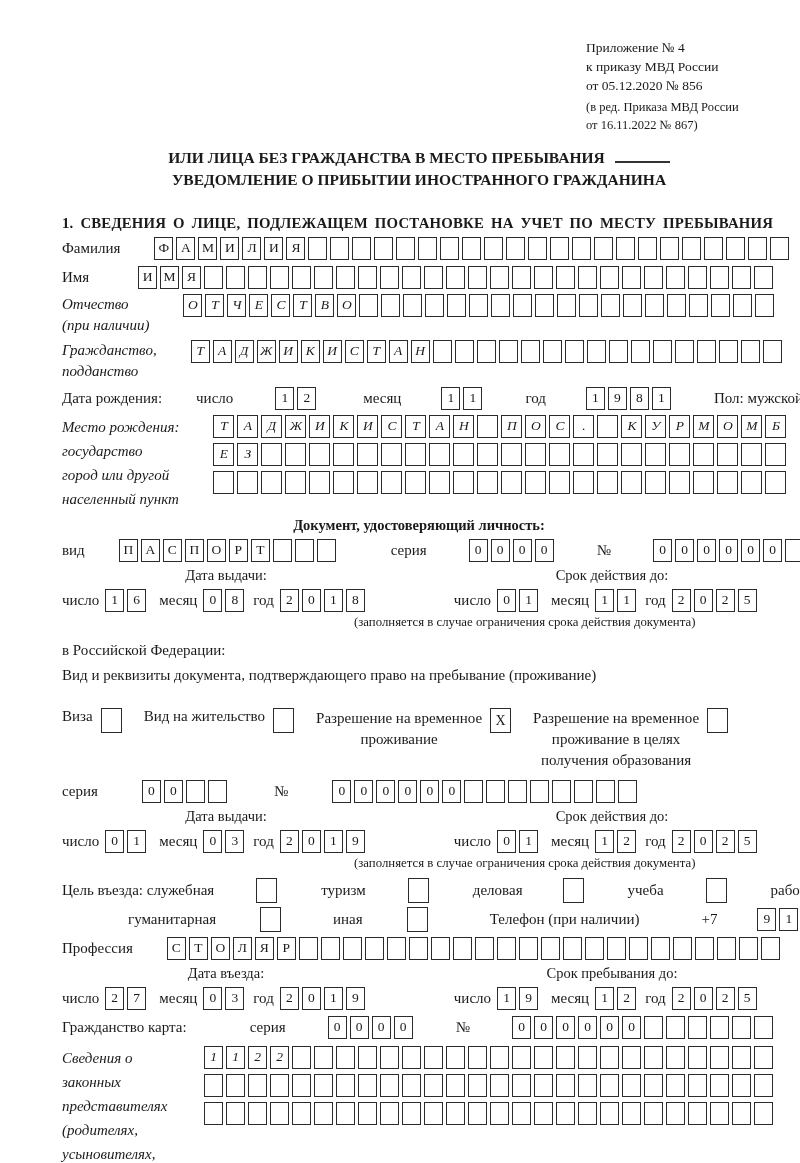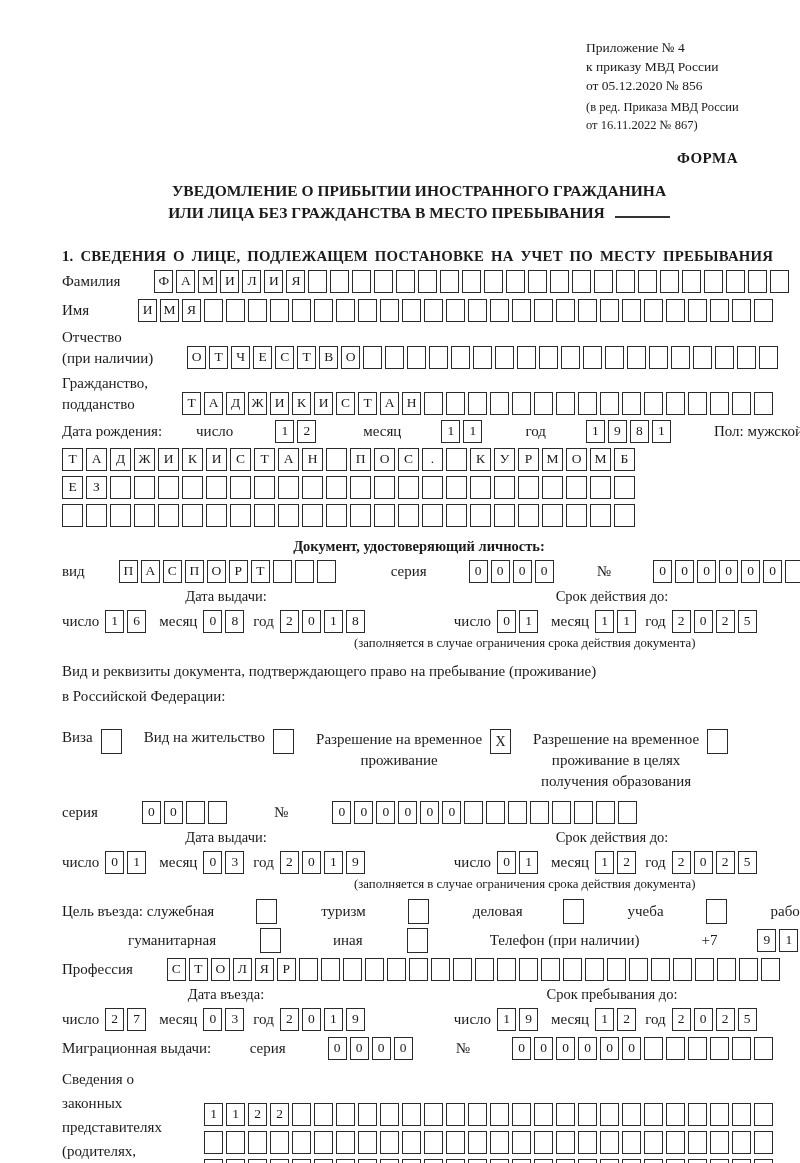--- a/index.html
+++ b/index.html
@@ -22,21 +22,21 @@
   
   .title { text-align:center; font-weight:bold; font-size:15.5px;
     line-height:22px; margin-top:13px; }
   .blank-line { display:inline-block; width:55px; border-bottom:2px solid #333;
     height:12px; margin-left:10px; }
   .section-heading { margin-top:24px; font-weight:bold; font-size:14.8px;
     word-spacing:3px; letter-spacing:.2px; white-space:nowrap; }
 
   
   .frow { display:flex; align-items:center; margin-top:4px; min-height:25px;gap:34px; }
-  .frow-top { align-items:flex-end; }
+  .frow-top { align-items:flex-start;font-style:italic; }
   .lbl { font-size:15px; white-space:nowrap; }
   .boxes { display:inline-flex; flex-wrap:nowrap; }
   .cell { display:inline-block; width:19px; height:23px; border:1.6px solid #2b2b2b;
     margin-right:3px; text-align:center; font-size:13.5px; line-height:20px;
     background:#fff; flex:0 0 auto; }
   .boxes-wide .cell { width:21px; }
   .checkbox { display:inline-flex; width:21px; height:25px; border:1.6px solid #2b2b2b;
     align-items:center; justify-content:center; font-size:14px; flex:0 0 auto; background:#fff; }
 
   
@@ -85,27 +85,26 @@
           <div class="stack-line">Приложение № 4</div>
           <div class="stack-line">к приказу МВД России</div>
           <div class="stack-line">от 05.12.2020 № 856</div>
         </div>
       <div class="stack-lbl hdr-edition">
           <div class="stack-line">(в ред. Приказа МВД России</div>
           <div class="stack-line">от 16.11.2022 № 867)</div>
         </div>
     </div>
   </div>
-  <div class="form-label">ФОРМА</div>
 
   <div class="title">
-    <div>УВЕДОМЛЕНИЕ О ПРИБЫТИИ ИНОСТРАННОГО ГРАЖДАНИНА</div>
     <div>
       <span>ИЛИ ЛИЦА БЕЗ ГРАЖДАНСТВА В МЕСТО ПРЕБЫВАНИЯ</span><span class="blank-line"></span>
     </div>
+    <div>УВЕДОМЛЕНИЕ О ПРИБЫТИИ ИНОСТРАННОГО ГРАЖДАНИНА</div>
   </div>
 
   <div class="section-heading">1. СВЕДЕНИЯ О ЛИЦЕ, ПОДЛЕЖАЩЕМ ПОСТАНОВКЕ НА УЧЕТ ПО МЕСТУ ПРЕБЫВАНИЯ</div>
 
   <div class="frow">
     <span class="lbl w-name">Фамилия</span>
     <span class="boxes">
         <span class="cell">Ф</span>
         <span class="cell">А</span>
         <span class="cell">М</span>
@@ -264,20 +263,26 @@
         <span class="cell">8</span>
         <span class="cell">1</span>
       </span>
     <span class="lbl ml6 mr6">Пол: мужской</span>
     <span class="checkbox">X</span>
     <span class="lbl ml14 mr10">женский</span>
     <span class="checkbox"></span>
   </div>
 
   <div class="frow frow-top">
+    <div class="lbl w-birthlbl stack-lbl">
+        <div class="stack-line">Место рождения:</div>
+        <div class="stack-line">государство</div>
+        <div class="stack-line">город или другой</div>
+        <div class="stack-line">населенный пункт</div>
+      </div>
     <div class="grid-rows">
       <span class="boxes boxes-wide">
           <span class="cell">Т</span>
           <span class="cell">А</span>
           <span class="cell">Д</span>
           <span class="cell">Ж</span>
           <span class="cell">И</span>
           <span class="cell">К</span>
           <span class="cell">И</span>
           <span class="cell">С</span>
@@ -434,22 +439,22 @@
           <span class="cell">2</span>
           <span class="cell">0</span>
           <span class="cell">2</span>
           <span class="cell">5</span>
         </span>
     </div>
   </div>
   <div class="note-right">(заполняется в случае ограничения срока действия документа)</div>
 
   <div class="para">
+    <div>в Российской Федерации:</div>
     <div>Вид и реквизиты документа, подтверждающего право на пребывание (проживание)</div>
-    <div>в Российской Федерации:</div>
   </div>
 
   <div class="permit-row">
     <div class="permit-item">
       <span class="lbl">Виза</span>
       <span class="checkbox"></span>
     </div>
     <div class="permit-item ml22">
       <span class="lbl">Вид на жительство</span>
       <span class="checkbox ml14"></span>
@@ -657,21 +662,21 @@
       <span class="boxes">
           <span class="cell">2</span>
           <span class="cell">0</span>
           <span class="cell">2</span>
           <span class="cell">5</span>
         </span>
     </div>
   </div>
 
   <div class="frow">
-    <span class="lbl w-mig">Миграционная выдачи:</span>
+    <span class="lbl w-mig">Гражданство карта:</span>
     <span class="lbl mr8">серия</span>
     <span class="boxes">
         <span class="cell">0</span>
         <span class="cell">0</span>
         <span class="cell">0</span>
         <span class="cell">0</span>
       </span>
     <span class="lbl ml6 mr8">№</span>
     <span class="boxes">
         <span class="cell">0</span>

